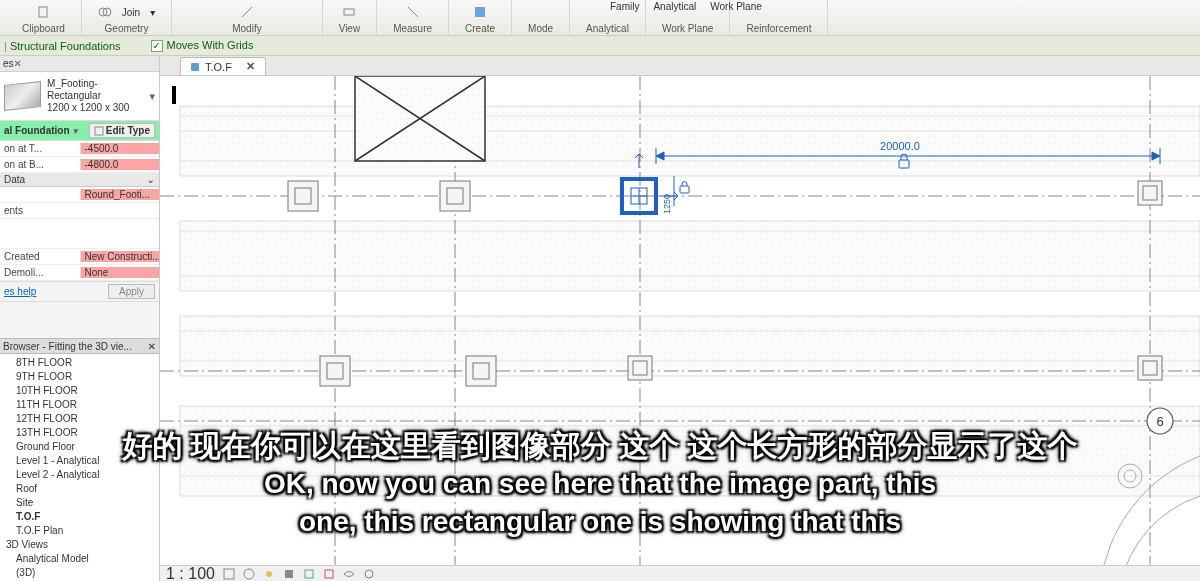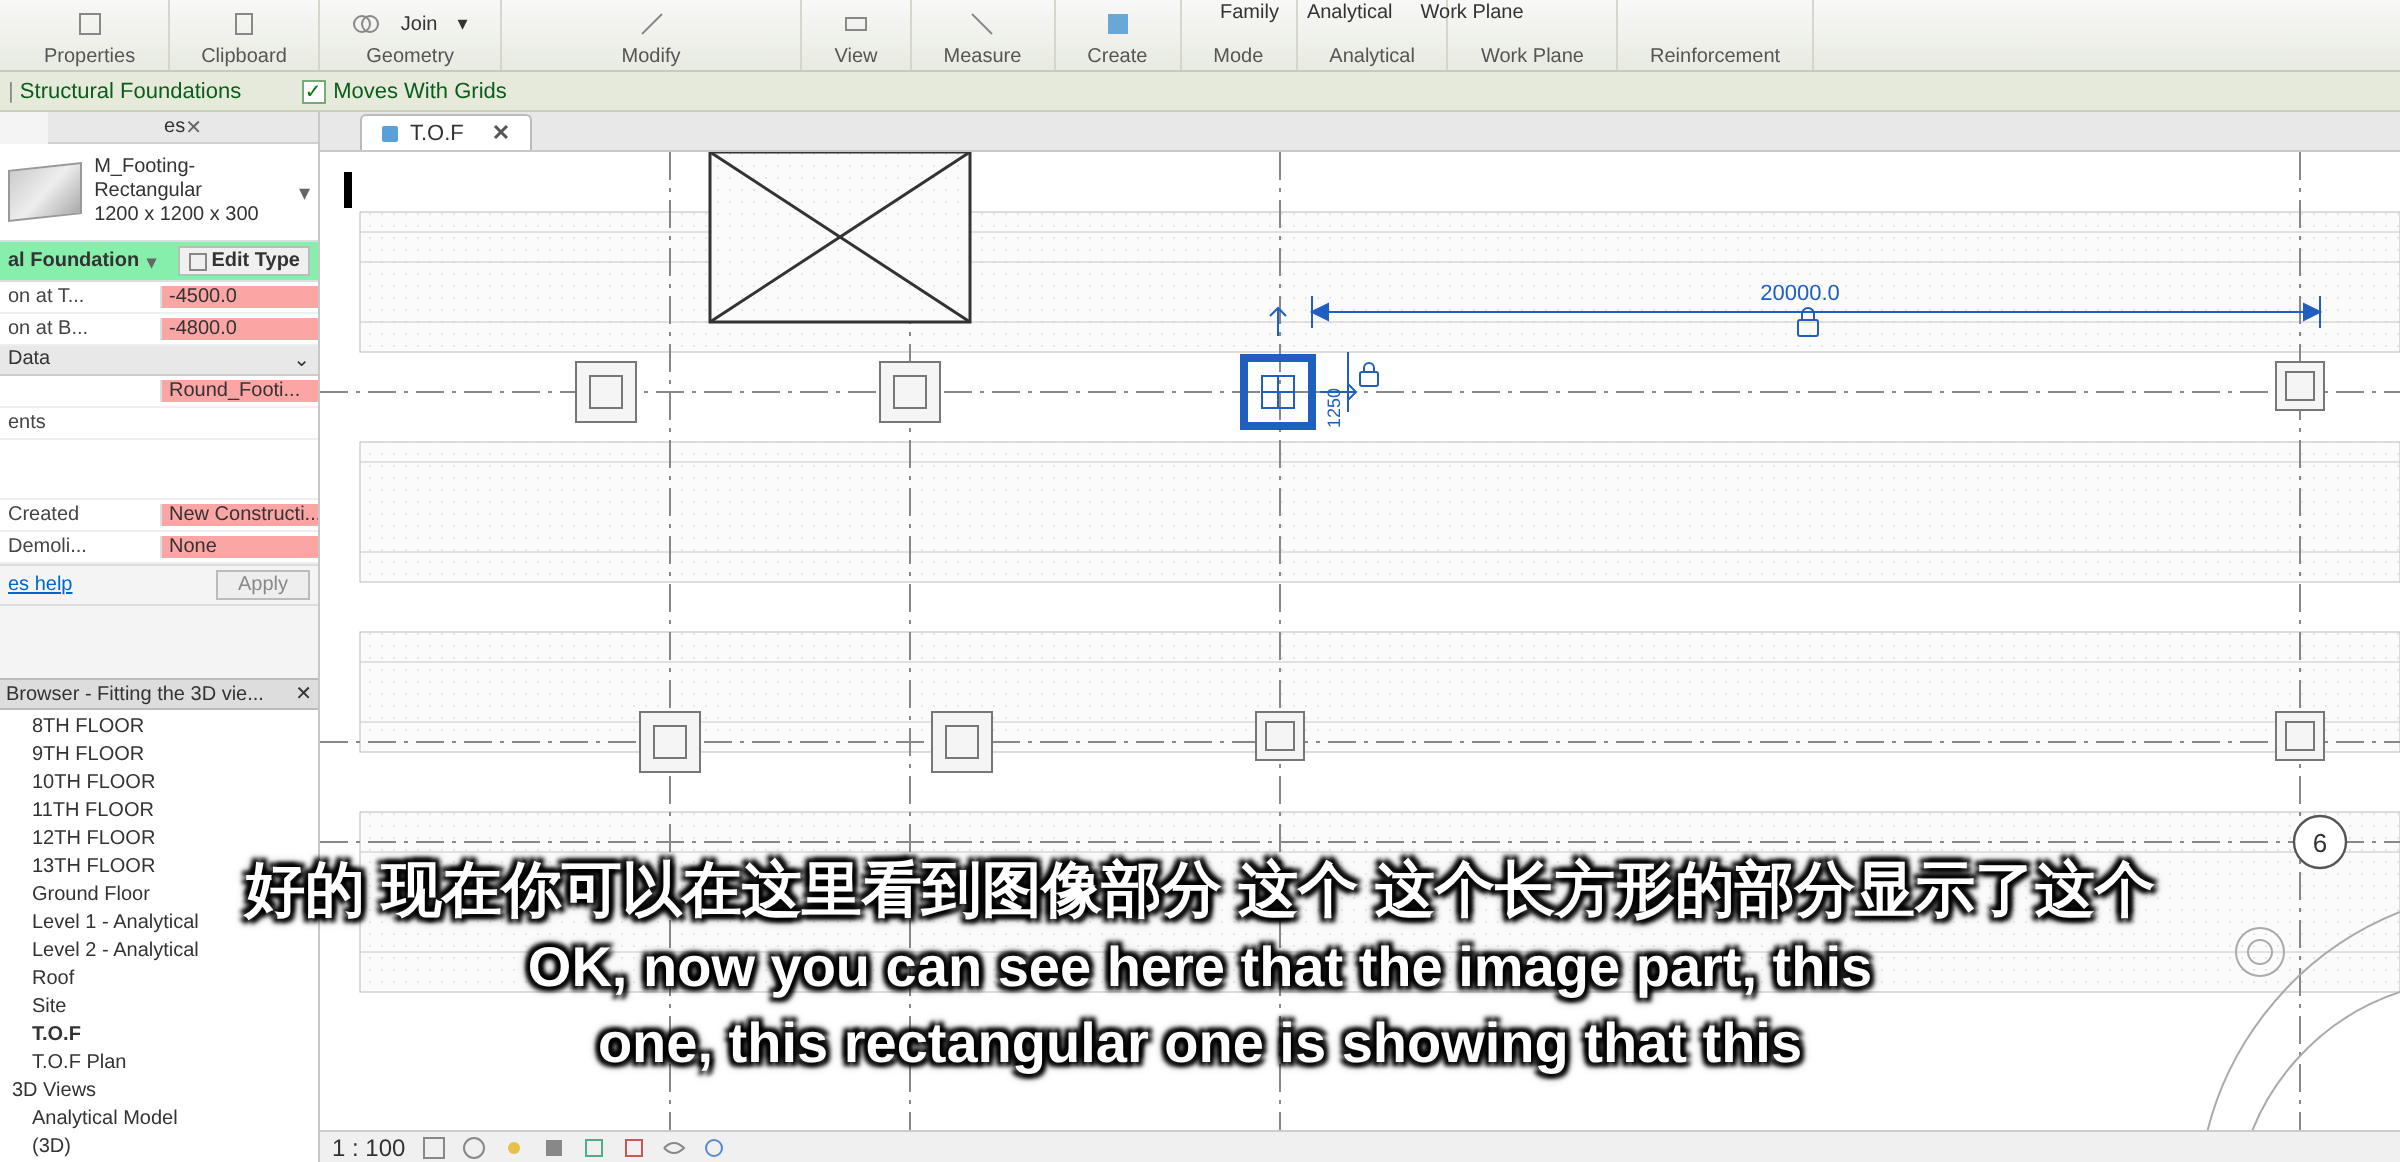--- a/index.html
+++ b/index.html
@@ -14,21 +14,21 @@
 .jointxt { font-size:10px; color:#333; }
 
 
 .optbar { background: #e6eadb; height: 20px; display: flex; align-items: center; font-size: 11px; color: #0a5c1a; border-bottom: 1px solid #c8d0b8; padding-left: 4px; gap: 30px;}
 .optbar .sep { color:#888; }
 .checkbox { width:12px; height:12px; border:1px solid #7a7; background:#fff; display:inline-flex; align-items:center; justify-content:center; color:#070; font-size:10px; margin-right:4px; }
 
 
 .leftcol { position:absolute; left:0; top:56px; width:160px; bottom:0; background:#f4f4f4; border-right:1px solid #c8c8c8; display:flex; flex-direction:column; }
 
-.panelhdr { background:#e8e8e8; border-bottom:1px solid #d0d0d0; height:16px; display:flex; align-items:center; justify-content:center; padding:0 3px; font-size:10px;margin-left:24px;}
+.panelhdr { background:#e8e8e8; border-bottom:1px solid #d0d0d0; height:16px; display:flex; align-items:center; justify-content:flex-start; padding:0 3px; font-size:10px;}
 .panelhdr .hx { color:#666; cursor:pointer;}
 
 .typesel { display:flex; align-items:center; padding:6px 4px; gap:6px; background:#fff; border-bottom:1px solid #ddd;}
 .typethumb { width:40px; height:26px; background:linear-gradient(135deg,#ccc 0%,#eee 50%,#aaa 100%); border:1px solid #999; transform:skewY(-6deg);}
 .typename { font-size:10px; line-height:12px;}
 
 .propsarea { background:#fff; }
 .proprow { display:flex; height:16px; border-bottom:1px solid #eee; font-size:10px; align-items:center; }
 .proprow .pl { width:50%; padding-left:4px; color:#444; overflow:hidden; white-space:nowrap;}
 .proprow .pv { width:50%; border-left:1px solid #ddd; padding-left:4px; background:#fca5a5; overflow:hidden; white-space:nowrap;}
@@ -55,39 +55,31 @@
 
 .drawing { position:absolute; left:0; top:20px; right:0; bottom:0; background:#fff;}
 .drawing svg { position:absolute; left:0; top:0;}
 
 
 .subs { position:absolute; left:0; right:0; bottom:40px; text-align:center; pointer-events:none; z-index:50;}
 .subs div { font-size:28px; font-weight:bold; color:#fff; text-shadow: -2px -2px 2px #000, 2px -2px 2px #000, -2px 2px 2px #000, 2px 2px 2px #000, 0 0 6px #000; line-height:38px; padding:0 60px;}
 .subs .cn { font-size:30px; }
 
 
-.status { position:absolute; left:160px; right:0; bottom:0; height:16px; background:#f0f0f0; border-top:1px solid #ccc; display:flex; align-items:center; font-size:12px; padding:0 6px; gap:8px;}
+.status { position:absolute; left:160px; right:0; bottom:0; height:16px; background:#f0f0f0; border-top:1px solid #ccc; display:flex; align-items:center; font-size:16px; padding:0 6px; gap:8px;}
 .status .icn { width:12px; height:12px; }
 </style>
 </head>
 <body>
 
 <div class="ribbon">
   <div style="position:absolute; left:610px; top:1px; font-size:10px; display:flex; gap:14px;">
     <span>Family</span>
     <span>Analytical</span>
     <span>Work Plane</span>
-  </div>
-  <div class="rgroup">
-    <div class="ricons">
-        <svg>
-          <rect x="2" y="2" width="10" height="10" fill="none" stroke="#888"></rect>
-        </svg>
-      </div>
-    <div class="rlabel">Properties</div>
   </div>
   <div class="rgroup">
     <div class="ricons">
         <svg>
           <rect x="3" y="2" width="8" height="10" fill="none" stroke="#888"></rect>
         </svg>
       </div>
     <div class="rlabel">Clipboard</div>
   </div>
   <div class="rgroup">

